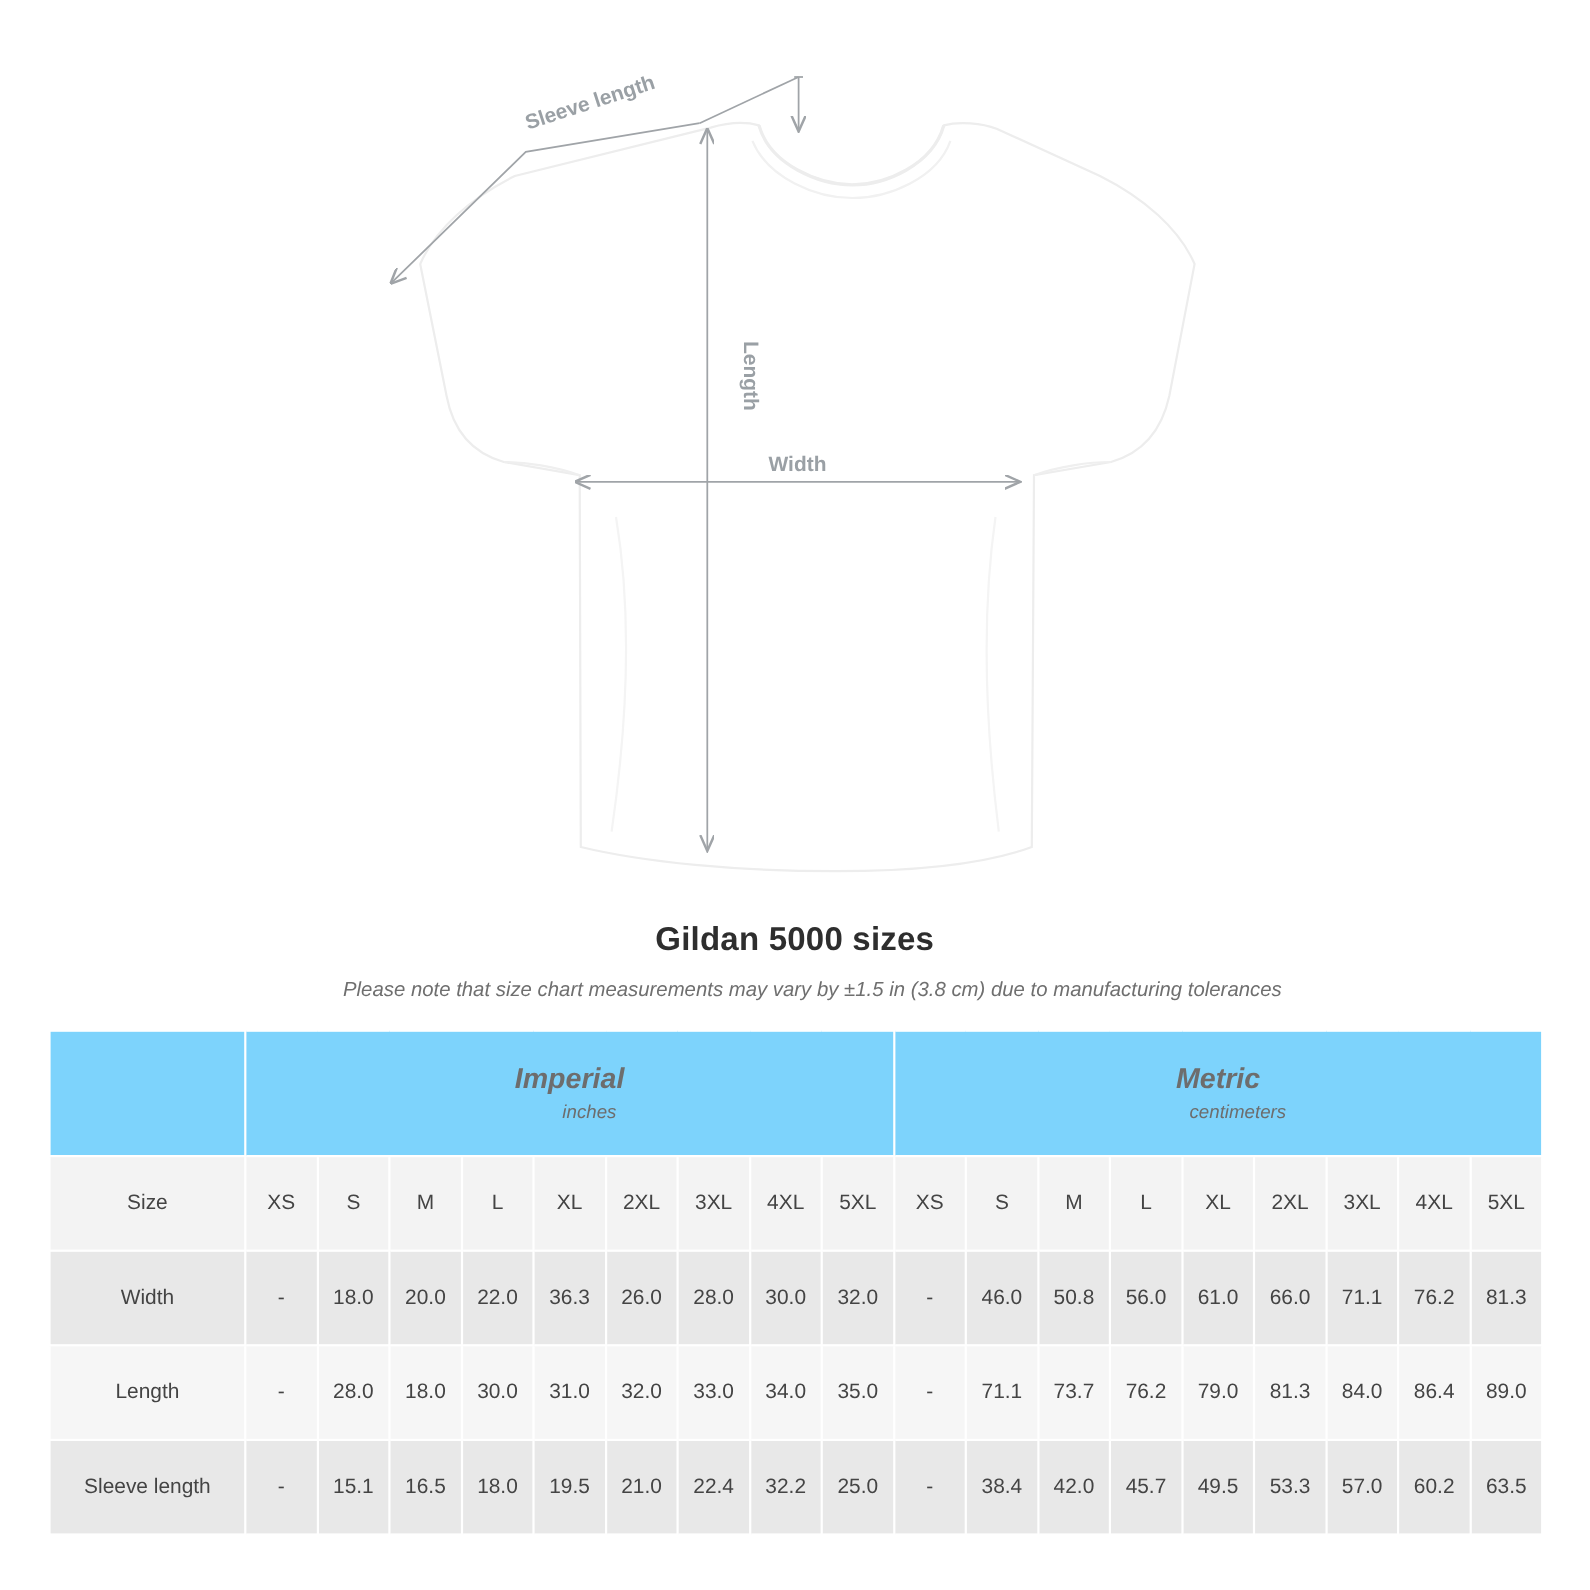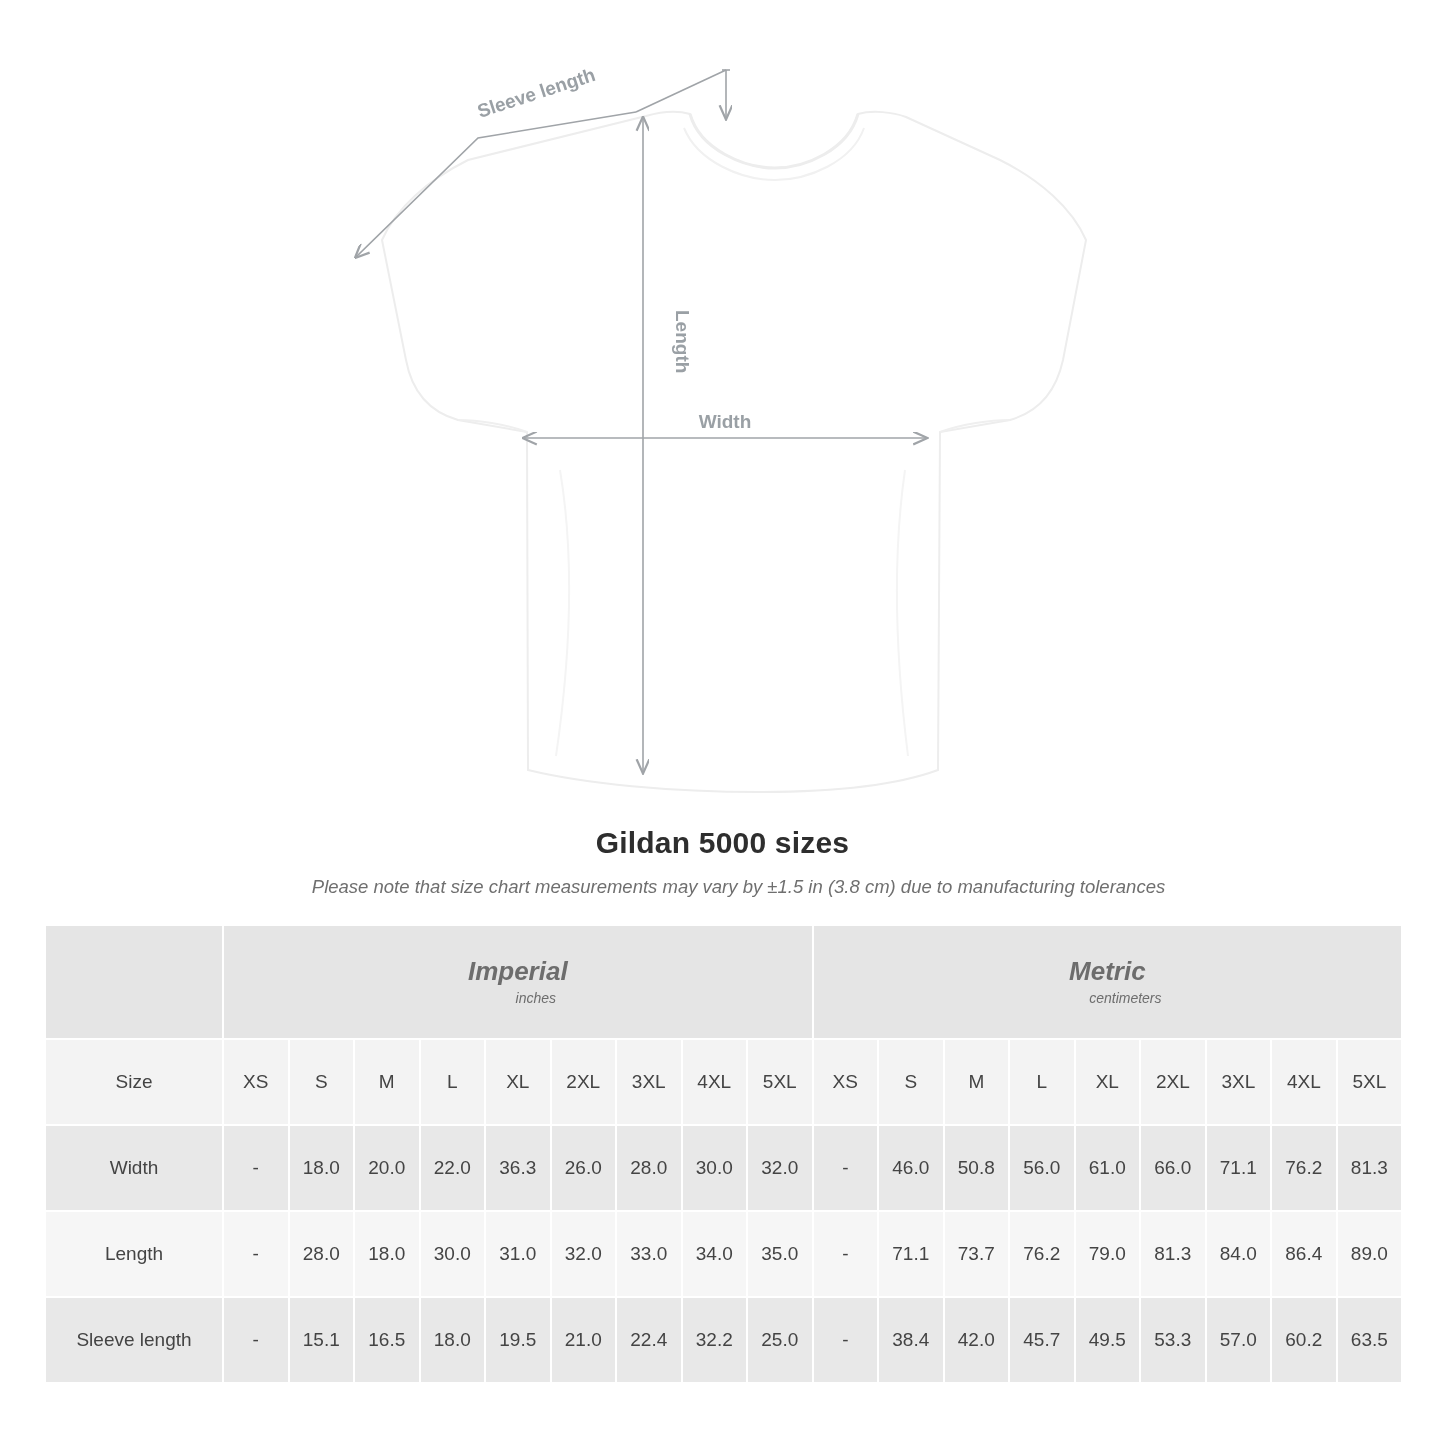--- a/index.html
+++ b/index.html
@@ -26,21 +26,21 @@
     width: 1445px;
     height: 820px;
   }
   .illustration svg {
     display: block;
   }
 
   
   .heading-block {
     text-align: center;
-    margin-top: 6px;
+    margin-top: 18px;
   }
   .chart-title {
     font-size: 30px;
     font-weight: bold;
     color: #2e2e2e;
     letter-spacing: 0.2px;
   }
   .chart-note {
     margin-top: 16px;
     font-size: 18.5px;
@@ -62,32 +62,32 @@
   table.size-table th {
     border: 2px solid #ffffff;
     text-align: center;
     vertical-align: middle;
     font-size: 19px;
     color: #444444;
     font-weight: normal;
     padding: 0;
   }
   .unit-head {
-    background: #e5e5e5;
+    background: #7dd3fc;
     height: 112px;
   }
   .unit-name {
     font-size: 26px;
     font-style: italic;
     font-weight: bold;
     color: #6d6d6d;
     line-height: 1.25;
   }
   .unit-sub {
-    font-size: 14px;
+    font-size: 17px;
     font-style: italic;
     color: #6d6d6d;
     line-height: 1.6;
     padding-left: 36px;
   }
   .row-head {
     background: #f3f3f3;
     font-weight: bold;
     color: #3d3d3d;
     font-size: 20px;

